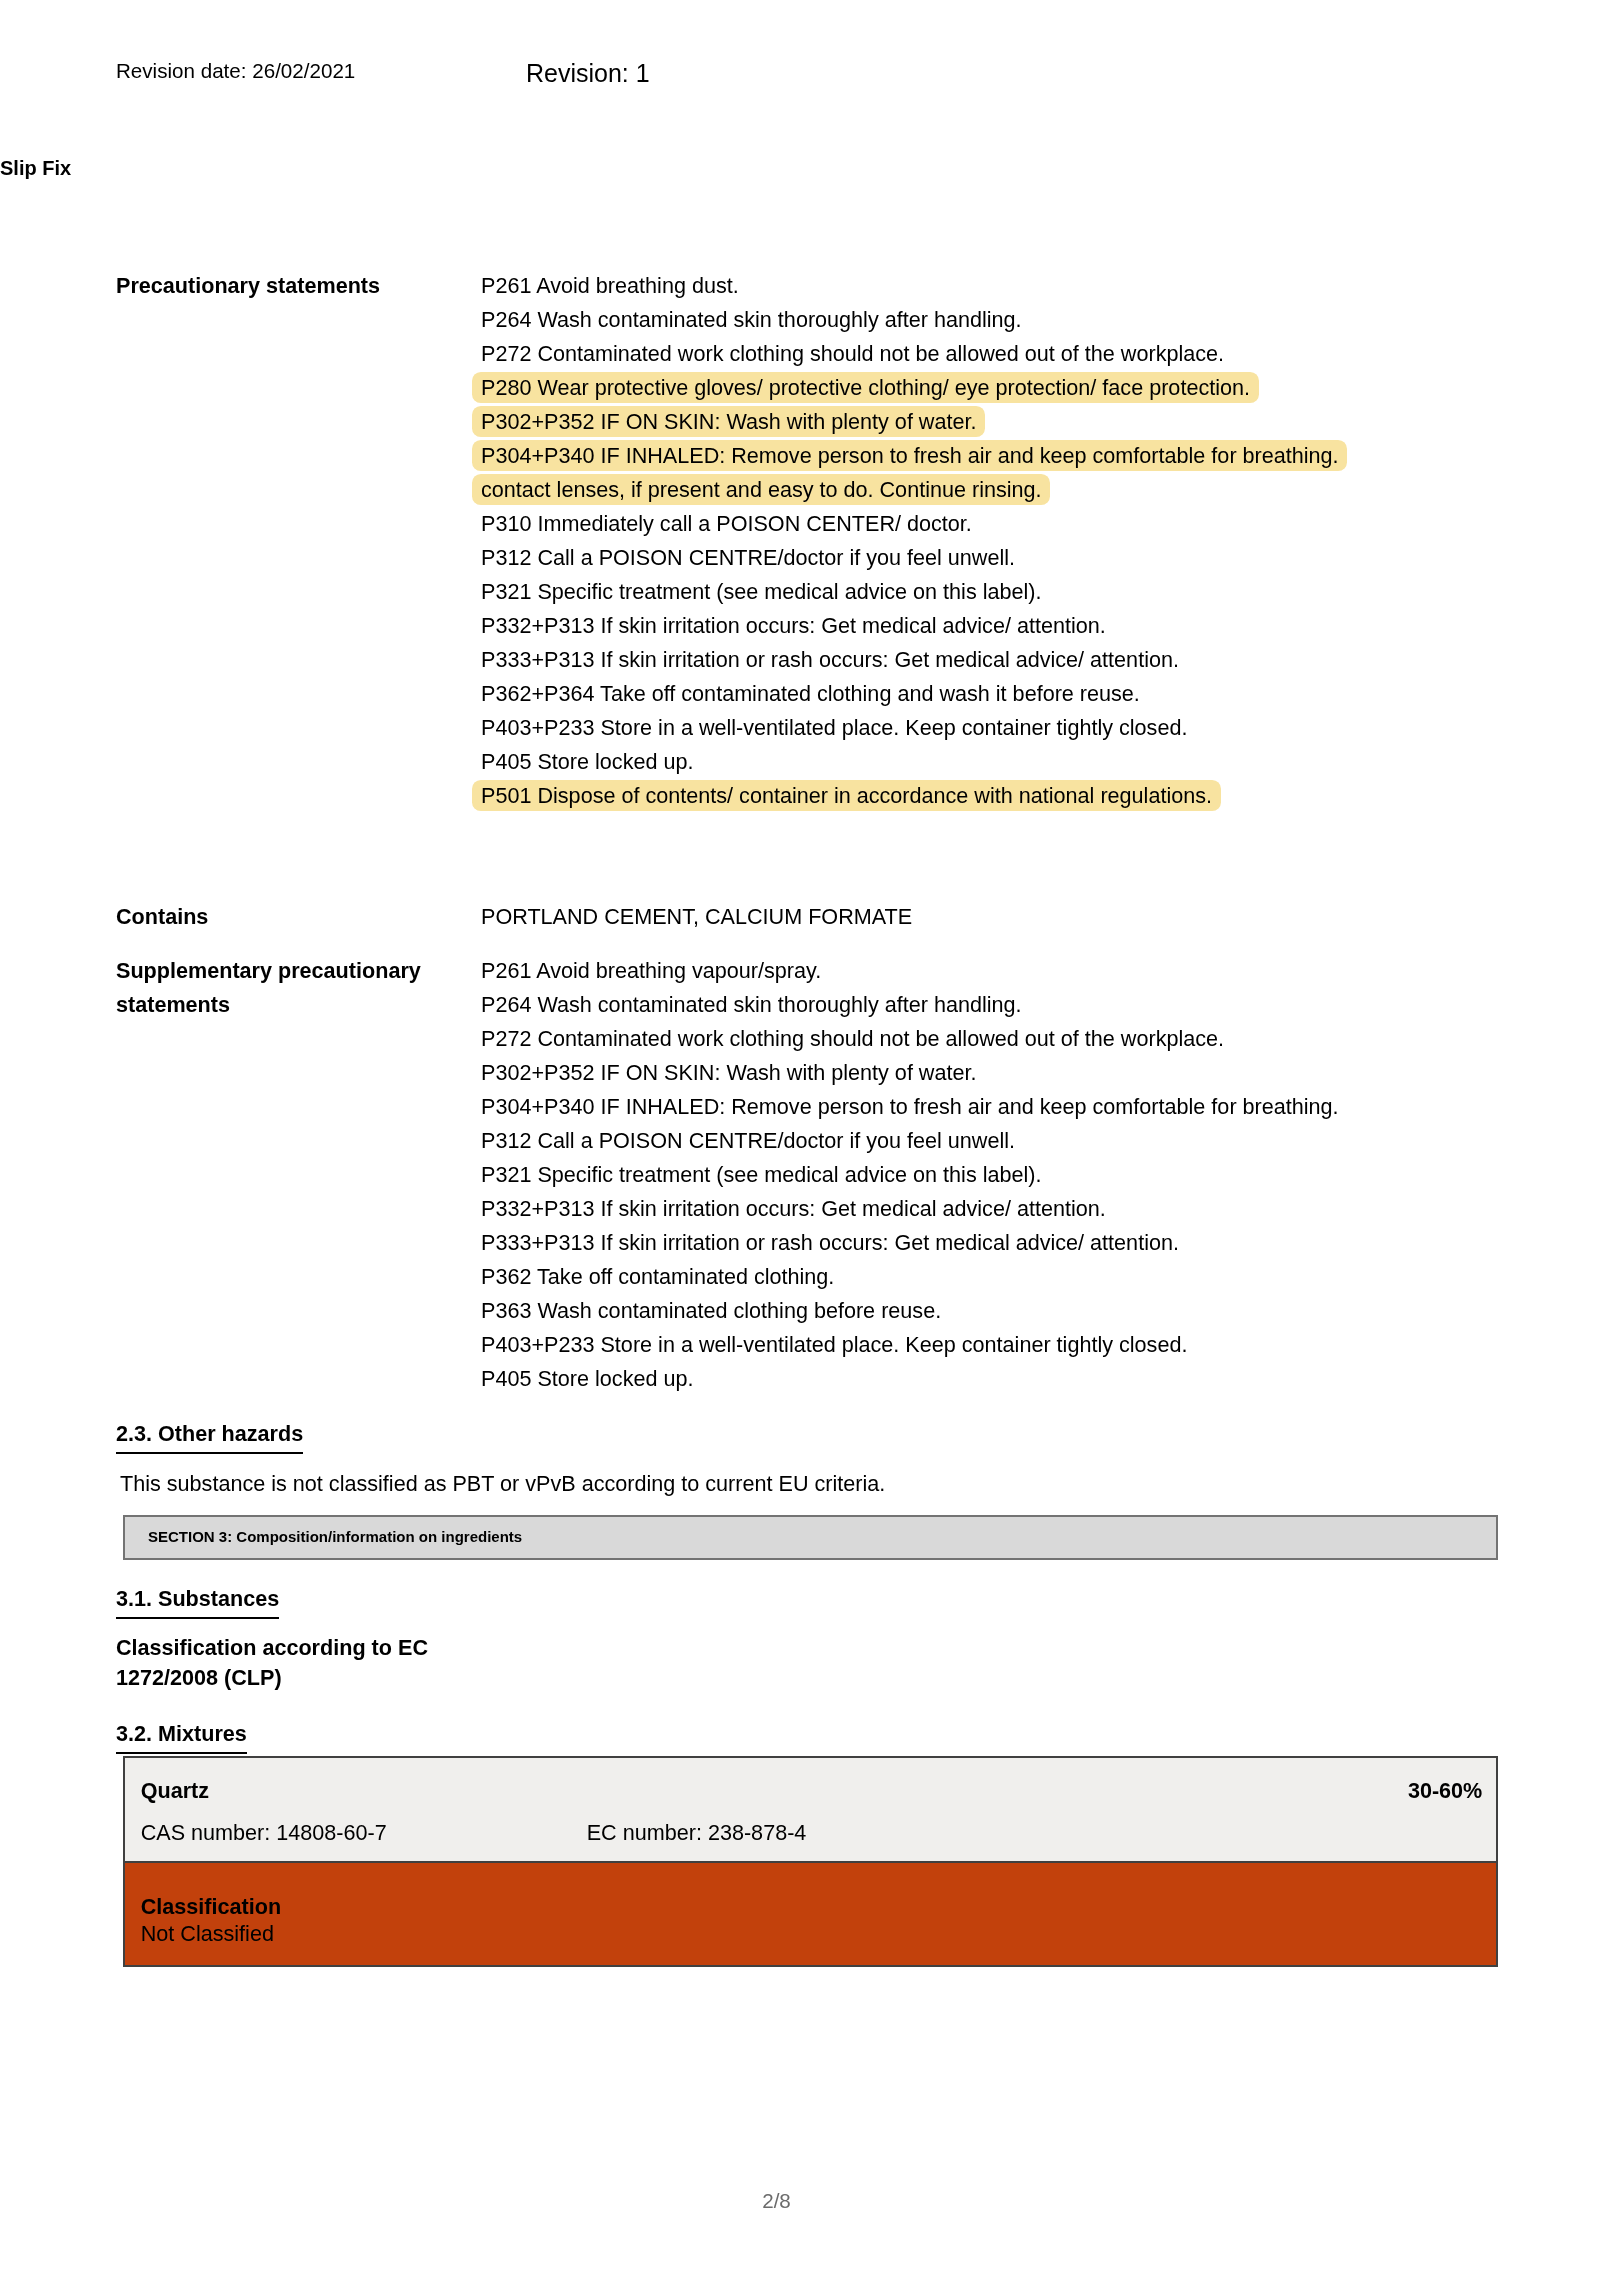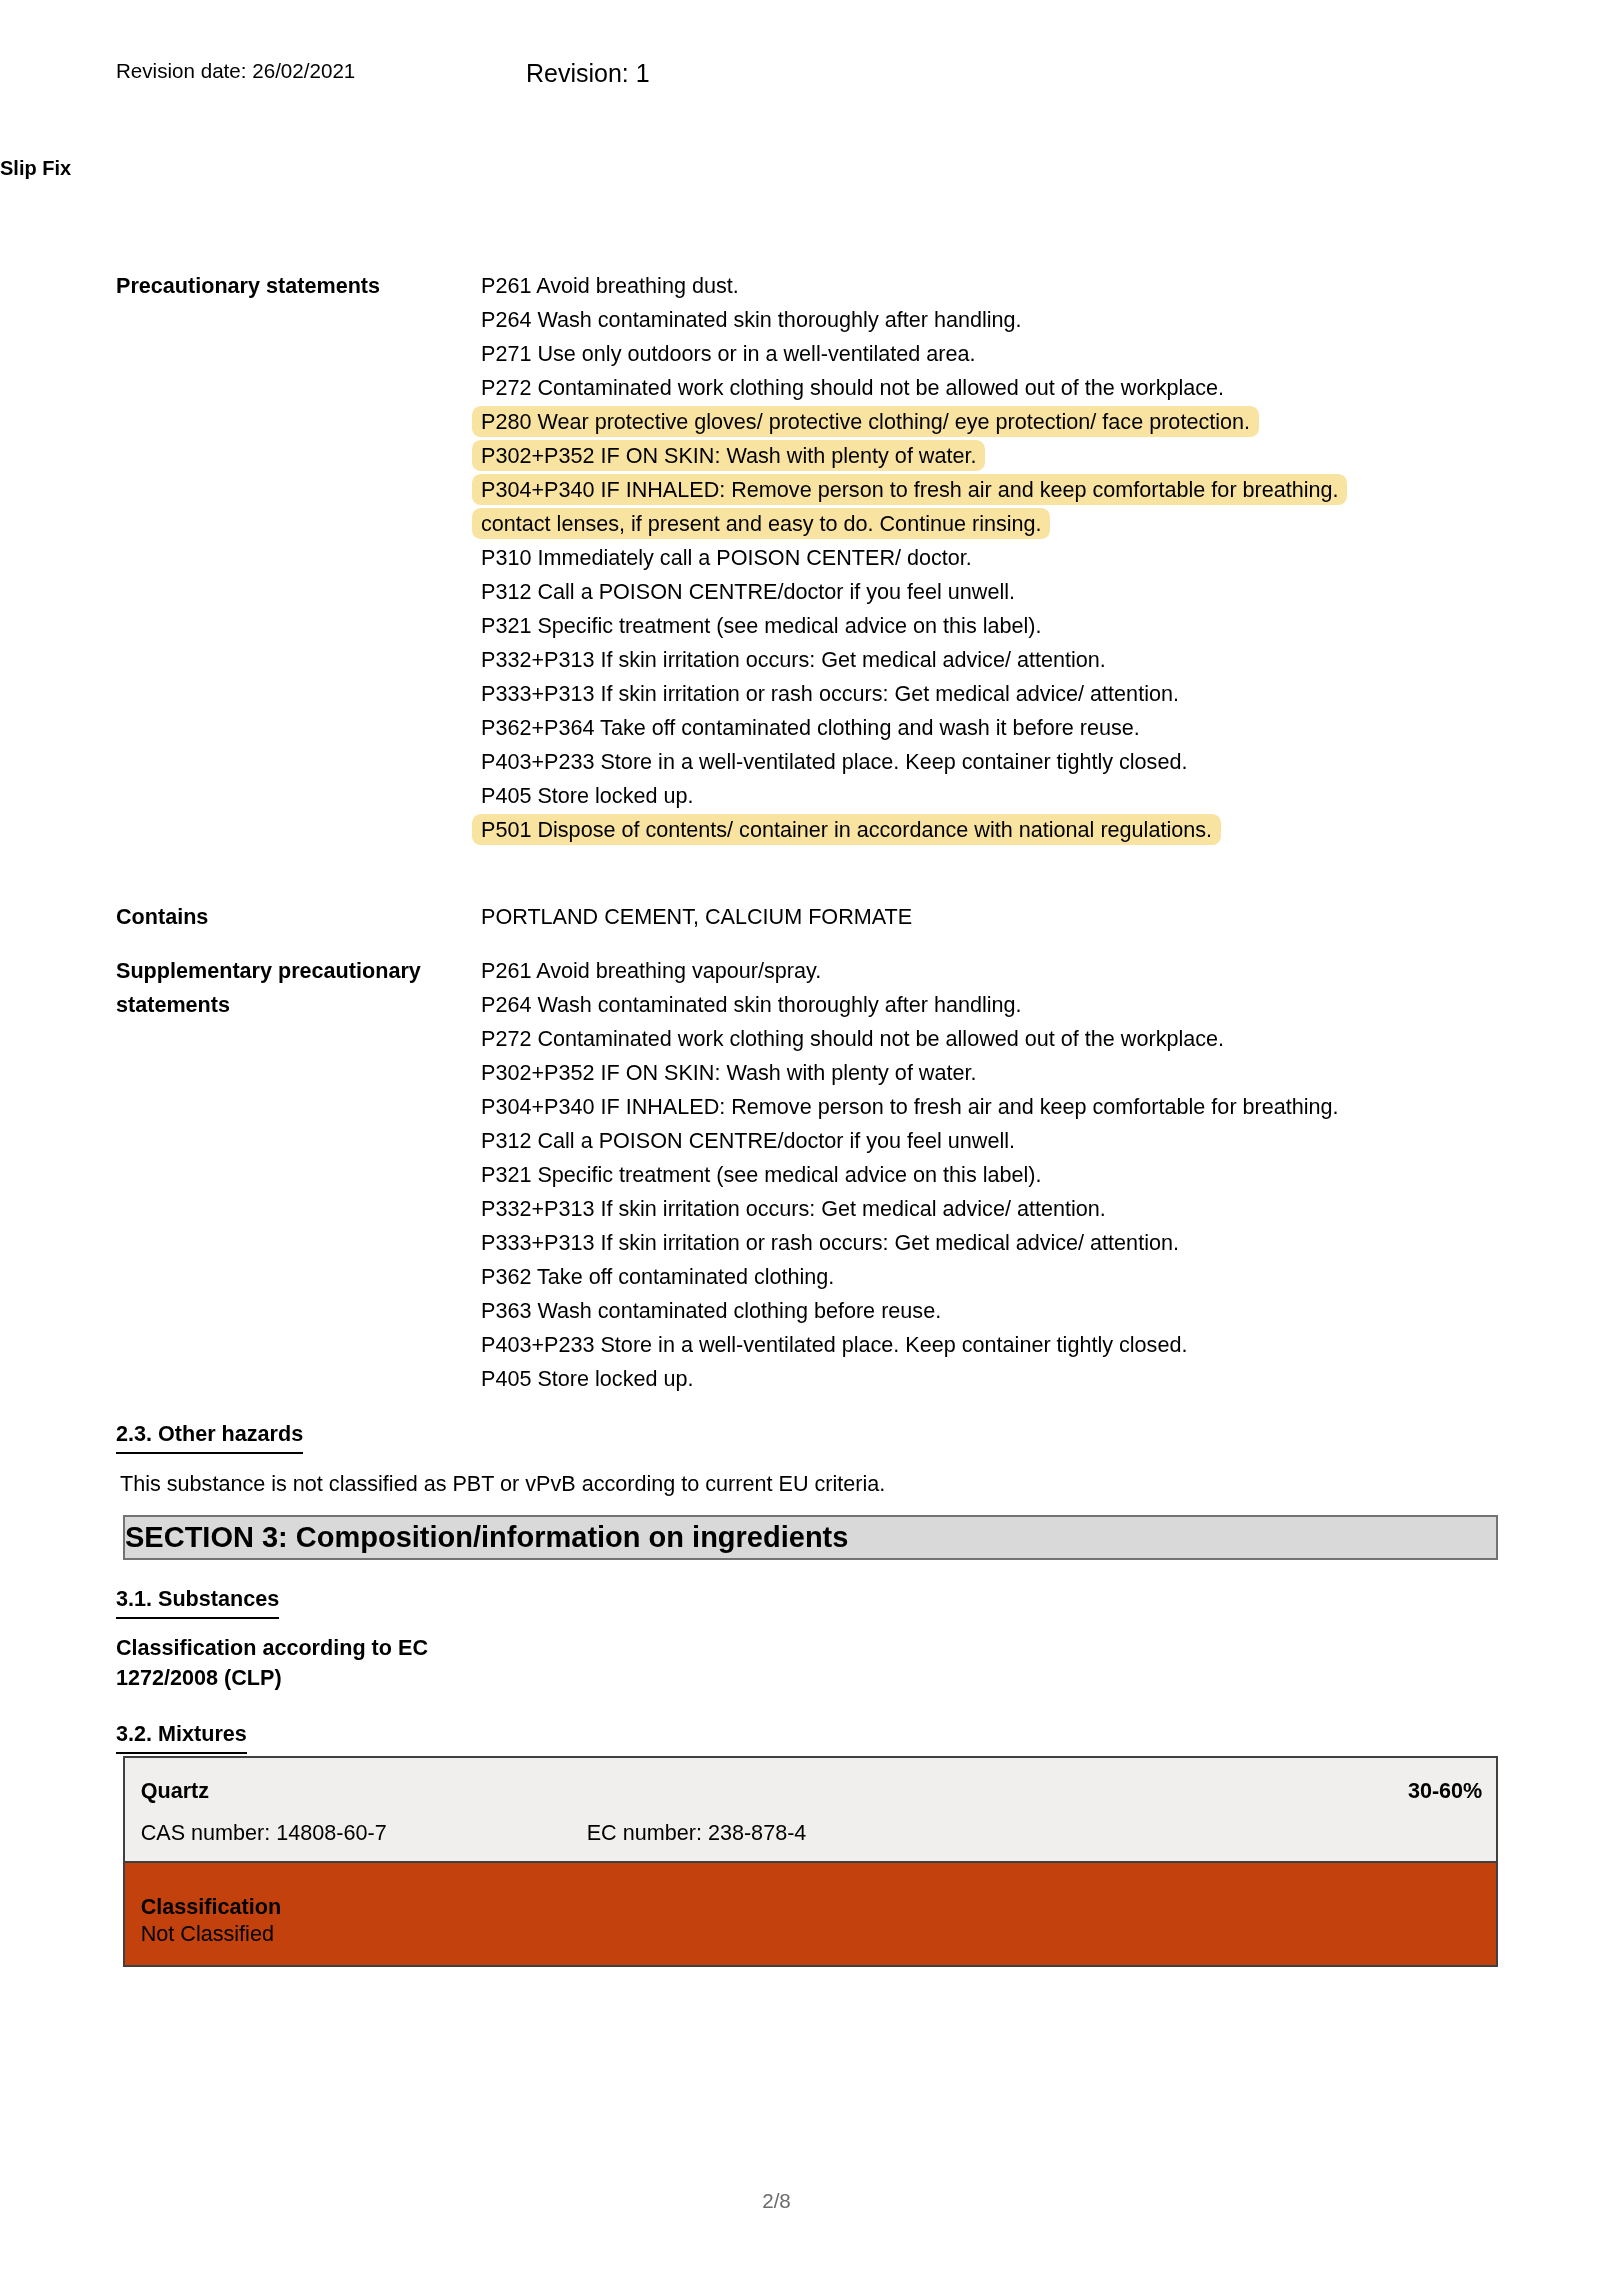--- a/index.html
+++ b/index.html
@@ -47,21 +47,21 @@
   .rule-heading .u{display:inline-block;border-bottom:2px solid #000;padding-bottom:4.9px;}
   .h-other{top:1421px;}
   .h-substances{top:1586px;}
   .h-mixtures{top:1721px;}
   .para{position:absolute;left:120px;top:1471px;font-size:21.6px;}
   
   .section-bar{
     position:absolute;left:123px;top:1515px;width:1375px;height:45px;
     background:var(--section-bar-bg,#D9D9D9);
     border:2px solid #737373;
-    font-size:29px;font-weight:bold;line-height:40px;padding-left:0;
+    font-size:15px;font-weight:bold;line-height:40px;padding-left:23px;
   }
   
   .clp-label{position:absolute;left:116px;top:1633px;font-size:21.6px;font-weight:bold;line-height:30px;}
   
   .ing-table{position:absolute;left:123px;top:1756px;width:1375px;border:2px solid #404040;background:#c2410c;}
   .ing-head{background:var(--table-header-bg,#F0EFED);padding:19.6px 13.7px 15.7px 15.7px;}
   .ing-row1{display:flex;justify-content:space-between;font-size:21.6px;font-weight:bold;}
   .ing-row2{display:flex;margin-top:16px;font-size:21.6px;}
   .ing-cas{width:446px;flex:none;}
   .ing-class{border-top:2px solid #404040;padding:31px 15.7px 17.6px 15.7px;font-size:21.6px;}
@@ -80,21 +80,20 @@
   <div class="hdr-rev">Revision: 1</div>
 
   <div class="doc-title">Slip Fix</div>
 
   <div class="def-block blk-precautionary">
     <div class="def-label">Precautionary statements</div>
     <div class="def-content">
 
     <div class="stmt-line"><span class="stmt-text">P261 Avoid breathing dust.</span></div>
         <div class="stmt-line"><span class="stmt-text">P264 Wash contaminated skin thoroughly after handling.</span></div>
-        <div class="stmt-line"><span class="stmt-text">P271 Use only outdoors or in a well-ventilated area.</span></div>
         <div class="stmt-line"><span class="stmt-text">P272 Contaminated work clothing should not be allowed out of the workplace.</span></div>
         <div class="stmt-line"><span class="stmt-text hl">P280 Wear protective gloves/ protective clothing/ eye protection/ face protection.</span></div>
         <div class="stmt-line"><span class="stmt-text hl">P302+P352 IF ON SKIN: Wash with plenty of water.</span></div>
         <div class="stmt-line"><span class="stmt-text hl">P304+P340 IF INHALED: Remove person to fresh air and keep comfortable for breathing.</span></div>
         <div class="stmt-line"><span class="stmt-text hl">contact lenses, if present and easy to do. Continue rinsing.</span></div>
         <div class="stmt-line"><span class="stmt-text">P310 Immediately call a POISON CENTER/ doctor.</span></div>
         <div class="stmt-line"><span class="stmt-text">P312 Call a POISON CENTRE/doctor if you feel unwell.</span></div>
         <div class="stmt-line"><span class="stmt-text">P321 Specific treatment (see medical advice on this label).</span></div>
         <div class="stmt-line"><span class="stmt-text">P332+P313 If skin irritation occurs: Get medical advice/ attention.</span></div>
         <div class="stmt-line"><span class="stmt-text">P333+P313 If skin irritation or rash occurs: Get medical advice/ attention.</span></div>

